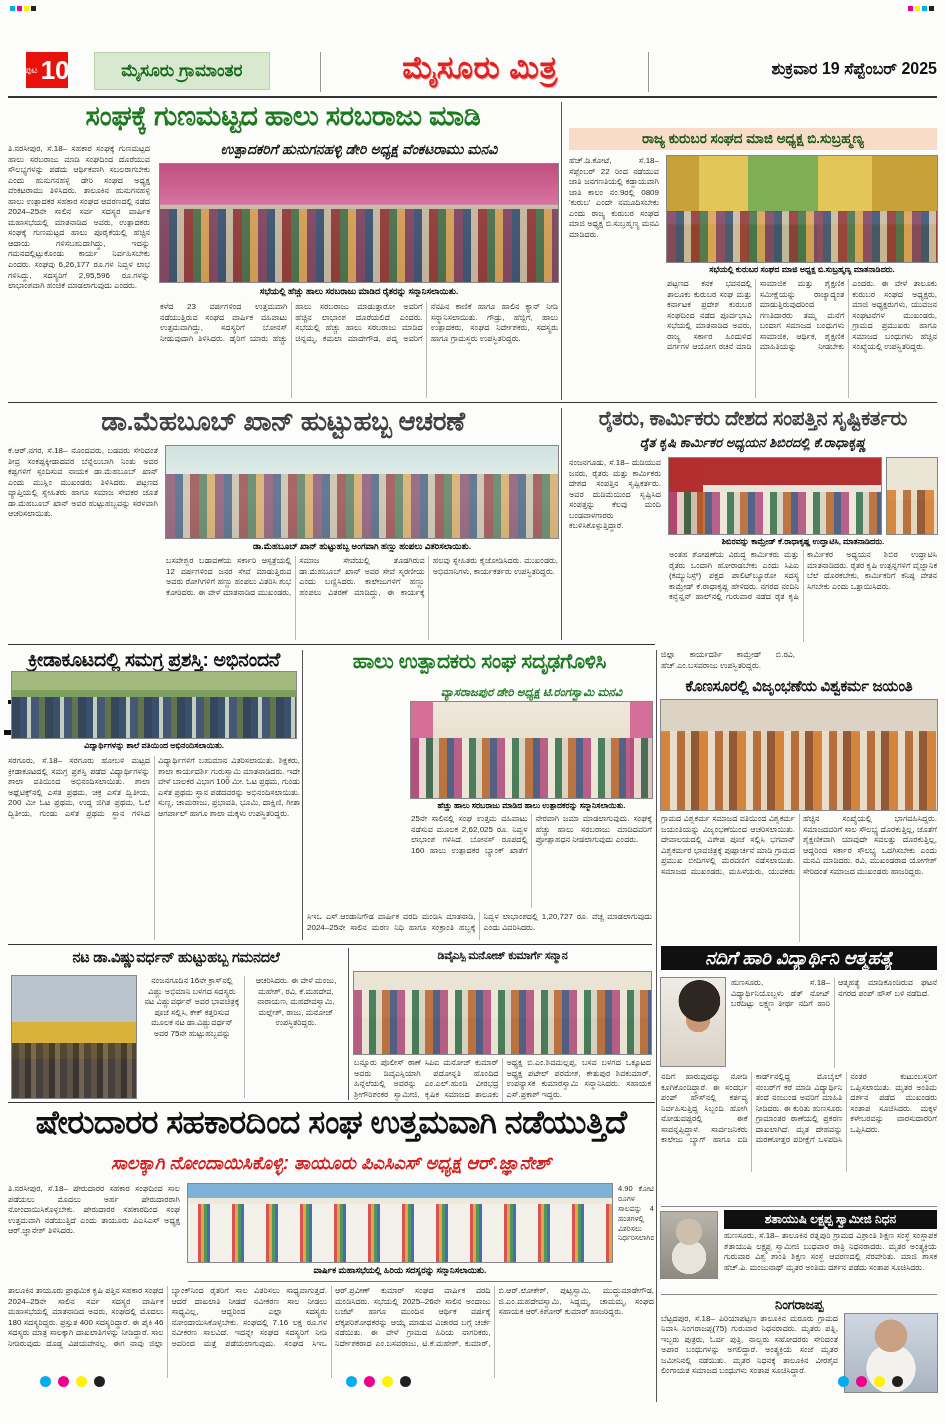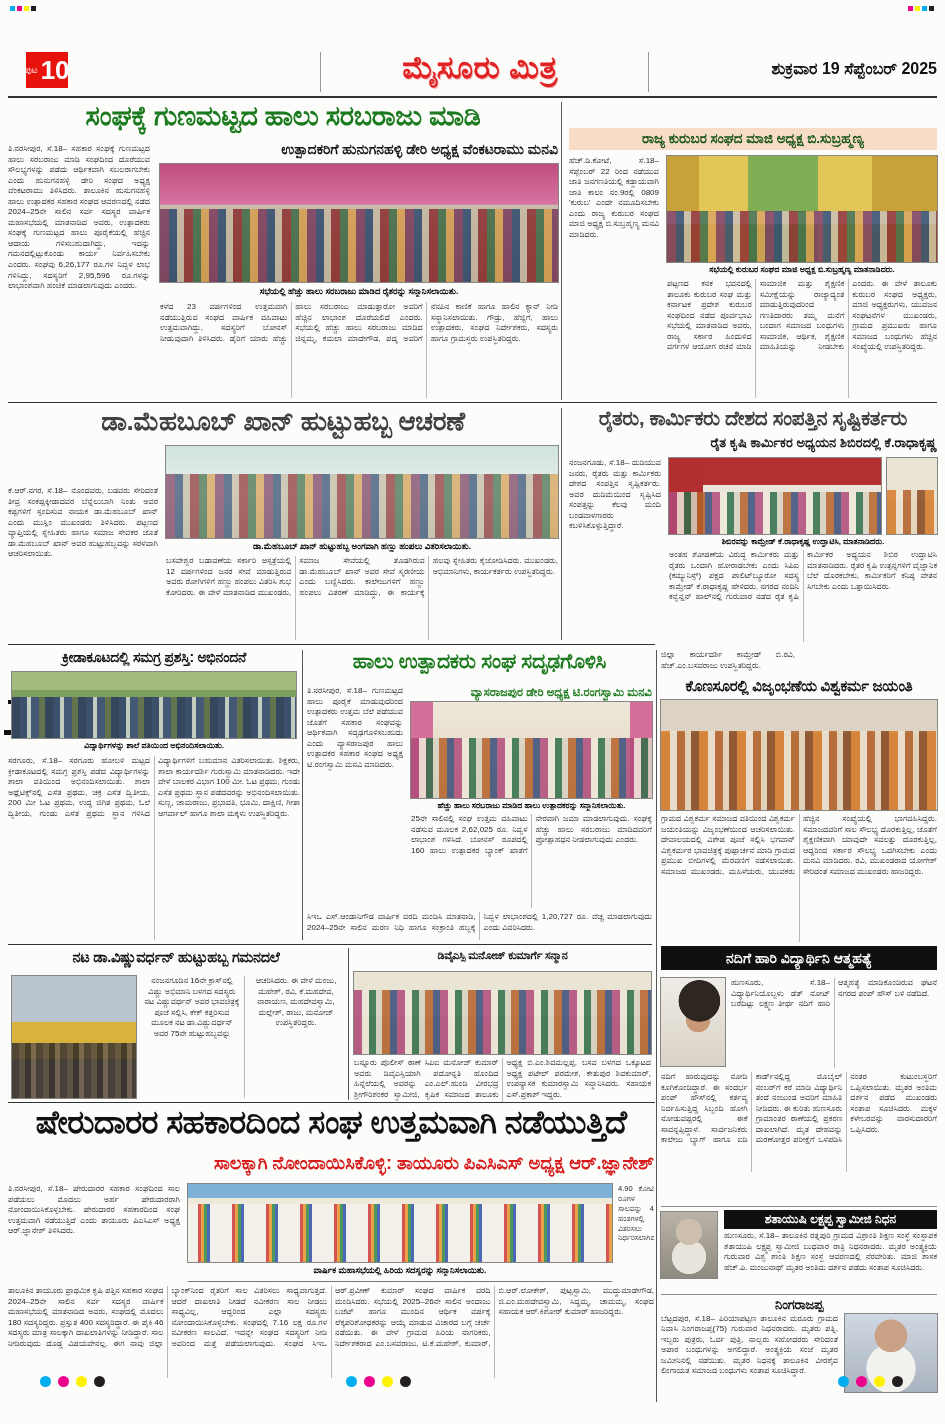--- a/index.html
+++ b/index.html
@@ -7,21 +7,21 @@
     position:relative;width:945px;height:1424px;margin:0 auto;
     background:#fcfcfa;font-family:"Liberation Sans",sans-serif;color:#141414;
     overflow:hidden;
   }
   .abs{position:absolute;}
   .hl{font-weight:bold;text-align:center;line-height:1.05;letter-spacing:-0.3px;}
   .hl-green{color:#1b7a1e;}
   .hl-blue{color:#404040;}
   .hl-black{color:#111;}
   .rev{background:#101010;color:#fff;font-weight:bold;text-align:center;}
-  .sub{font-weight:bold;text-align:right;line-height:1.1;}
+  .sub{font-weight:bold;text-align:center;line-height:1.1;font-style:italic;}
   .pinkbar{background:#f8dcc8;color:#155415;font-weight:bold;text-align:center;}
   .bt{font-size:8px;line-height:1.32;text-align:justify;color:#1d1d1d;
       column-gap:8px;column-rule:1px solid #b9b9b9;overflow:hidden;}
   .bt-c{text-align:center;}
   .cap{font-size:8.5px;font-weight:bold;text-align:center;color:#000;overflow:hidden;white-space:nowrap;}
   .vr{background:#555;width:1px;}
   .hr{background:#333;height:1px;}
   .ph{outline:1px solid #868686;overflow:hidden;position:absolute;}
   .crowd{position:absolute;left:0;right:0;bottom:0;height:62%;opacity:.85;}
   .crowd-a{background:repeating-linear-gradient(90deg,#7a3b5d 0 9px,#2f4a6e 9px 17px,#c7b9a2 17px 24px,#8c2f2f 24px 33px,#3f6b46 33px 41px,#d79e4f 41px 49px);}
@@ -76,20 +76,21 @@
       <span class="c-c"></span>
       <span class="c-k"></span>
     </div>
   <div class="abs dash" style="left:8px;top:700px;width:28px;height:4px;"></div>
   <div class="abs dash" style="left:4px;top:730px;width:48px;height:5px;"></div>
 
   <div class="abs badge" style="left:26px;top:52px;width:42px;height:36px;">
     <span class="lbl">ಪುಟ</span>
     <span class="num">10</span>
   </div>
+  <div class="abs edition" style="left:94px;top:52px;width:174px;height:36px;">ಮೈಸೂರು ಗ್ರಾಮಾಂತರ</div>
   <div class="abs vr" style="left:320px;top:52px;height:40px;background:#999;"></div>
   <div class="abs masthead" style="left:330px;top:50px;width:300px;">ಮೈಸೂರು ಮಿತ್ರ</div>
   <div class="abs vr" style="left:648px;top:52px;height:40px;background:#999;"></div>
   <div class="abs dateline" style="left:650px;top:60px;width:287px;">ಶುಕ್ರವಾರ 19 ಸೆಪ್ಟೆಂಬರ್ 2025</div>
   <div class="abs hr" style="left:8px;top:96px;width:929px;height:2px;"></div>
 
   <div class="abs" style="left:8px;top:102px;width:550px;height:298px;">
     <div class="abs hl hl-green" style="left:0;top:0;width:550px;font-size:27px;">ಸಂಘಕ್ಕೆ ಗುಣಮಟ್ಟದ ಹಾಲು ಸರಬರಾಜು ಮಾಡಿ</div>
     <div class="abs bt" style="left:0;top:42px;width:142px;height:254px;">ತಿ.ನರಸೀಪುರ, ಸೆ.18– ಸಹಕಾರ ಸಂಘಕ್ಕೆ ಗುಣಮಟ್ಟದ ಹಾಲು ಸರಬರಾಜು ಮಾಡಿ ಸಂಘದಿಂದ ದೊರೆಯುವ ಸೌಲಭ್ಯಗಳನ್ನು ಪಡೆದು ಆರ್ಥಿಕವಾಗಿ ಸಬಲರಾಗಬೇಕು ಎಂದು ಹುನುಗನಹಳ್ಳಿ ಡೇರಿ ಸಂಘದ ಅಧ್ಯಕ್ಷ ವೆಂಕಟರಾಮು ತಿಳಿಸಿದರು. ತಾಲೂಕಿನ ಹುನುಗನಹಳ್ಳಿ ಹಾಲು ಉತ್ಪಾದಕರ ಸಹಕಾರ ಸಂಘದ ಆವರಣದಲ್ಲಿ ನಡೆದ 2024–25ನೇ ಸಾಲಿನ ಸರ್ವ ಸದಸ್ಯರ ವಾರ್ಷಿಕ ಮಹಾಸಭೆಯಲ್ಲಿ ಮಾತನಾಡಿದ ಅವರು, ಉತ್ಪಾದಕರು ಸಂಘಕ್ಕೆ ಗುಣಮಟ್ಟದ ಹಾಲು ಪೂರೈಕೆಯಲ್ಲಿ ಹೆಚ್ಚಿನ ಆದಾಯ ಗಳಿಸಬಹುದಾಗಿದ್ದು, ಇದನ್ನು ಗಮನದಲ್ಲಿಟ್ಟುಕೊಂಡು ಕಾರ್ಯ ನಿರ್ವಹಿಸಬೇಕು ಎಂದರು. ಸಂಘವು 6,26,177 ರೂ.ಗಳ ನಿವ್ವಳ ಲಾಭ ಗಳಿಸಿದ್ದು, ಸದಸ್ಯರಿಗೆ 2,95,596 ರೂ.ಗಳನ್ನು ಲಾಭಾಂಶವಾಗಿ ಹಂಚಿಕೆ ಮಾಡಲಾಗುವುದು ಎಂದರು.</div>
     <div class="abs sub" style="left:152px;top:40px;width:398px;font-size:14px;">ಉತ್ಪಾದಕರಿಗೆ ಹುನುಗನಹಳ್ಳಿ ಡೇರಿ ಅಧ್ಯಕ್ಷ ವೆಂಕಟರಾಮು ಮನವಿ</div>
@@ -107,21 +108,21 @@
     <div class="abs ph ph-hall" style="left:98px;top:54px;width:270px;height:106px;">
         <div class="crowd crowd-a" style="height:48%;"></div>
       </div>
     <div class="abs cap" style="left:98px;top:163px;width:270px;font-size:8px;">ಸಭೆಯಲ್ಲಿ ಕುರುಬರ ಸಂಘದ ಮಾಜಿ ಅಧ್ಯಕ್ಷ ಬಿ.ಸುಬ್ರಹ್ಮಣ್ಯ ಮಾತನಾಡಿದರು.</div>
     <div class="abs bt" style="left:98px;top:177px;width:270px;height:119px;columns:3;">ಪಟ್ಟಣದ ಕನಕ ಭವನದಲ್ಲಿ ತಾಲೂಕು ಕುರುಬರ ಸಂಘ ಮತ್ತು ಕರ್ನಾಟಕ ಪ್ರದೇಶ ಕುರುಬರ ಸಂಘದಿಂದ ನಡೆದ ಪೂರ್ವಭಾವಿ ಸಭೆಯಲ್ಲಿ ಮಾತನಾಡಿದ ಅವರು, ರಾಜ್ಯ ಸರ್ಕಾರ ಹಿಂದುಳಿದ ವರ್ಗಗಳ ಆಯೋಗ ರಚನೆ ಮಾಡಿ ಸಾಮಾಜಿಕ ಮತ್ತು ಶೈಕ್ಷಣಿಕ ಸಮೀಕ್ಷೆಯನ್ನು ರಾಜ್ಯಾದ್ಯಂತ ಮಾಡುತ್ತಿರುವುದರಿಂದ ಗಣತಿದಾರರು ತಮ್ಮ ಮನೆಗೆ ಬಂದಾಗ ಸಮಾಜದ ಬಂಧುಗಳು ಸಾಮಾಜಿಕ, ಆರ್ಥಿಕ, ಶೈಕ್ಷಣಿಕ ಮಾಹಿತಿಯನ್ನು ನೀಡಬೇಕು ಎಂದರು. ಈ ವೇಳೆ ತಾಲೂಕು ಕುರುಬರ ಸಂಘದ ಅಧ್ಯಕ್ಷರು, ಮಾಜಿ ಅಧ್ಯಕ್ಷರುಗಳು, ಯುವಜನ ಸಂಘಟನೆಗಳ ಮುಖಂಡರು, ಗ್ರಾಮದ ಪ್ರಮುಖರು ಹಾಗೂ ಸಮಾಜದ ಬಂಧುಗಳು ಹೆಚ್ಚಿನ ಸಂಖ್ಯೆಯಲ್ಲಿ ಉಪಸ್ಥಿತರಿದ್ದರು.</div>
   </div>
   <div class="abs hr" style="left:8px;top:402px;width:929px;"></div>
 
   <div class="abs" style="left:8px;top:408px;width:550px;height:232px;">
     <div class="abs hl hl-blue" style="left:0;top:0;width:550px;font-size:26px;">ಡಾ.ಮೆಹಬೂಬ್ ಖಾನ್ ಹುಟ್ಟುಹಬ್ಬ ಆಚರಣೆ</div>
-    <div class="abs bt" style="left:0;top:38px;width:150px;height:194px;margin-top:40px;">ಕೆ.ಆರ್.ನಗರ, ಸೆ.18– ನೊಂದವರು, ಬಡವರು ಸೇರಿದಂತೆ ತೀವ್ರ ಸಂಕಷ್ಟಕ್ಕೀಡಾದವರ ಬೆನ್ನೆಲುಬಾಗಿ ನಿಂತು ಅವರ ಕಷ್ಟಗಳಿಗೆ ಸ್ಪಂದಿಸುವ ನಾಯಕ ಡಾ.ಮೆಹಬೂಬ್ ಖಾನ್ ಎಂದು ಮುಸ್ಲಿಂ ಮುಖಂಡರು ತಿಳಿಸಿದರು. ಪಟ್ಟಣದ ವ್ಯಾಪ್ತಿಯಲ್ಲಿ ಸ್ನೇಹಿತರು ಹಾಗೂ ಸಮಾಜ ಸೇವಕರ ಜೊತೆ ಡಾ.ಮೆಹಬೂಬ್ ಖಾನ್ ಅವರ ಹುಟ್ಟುಹಬ್ಬವನ್ನು ಸರಳವಾಗಿ ಆಚರಿಸಲಾಯಿತು.</div>
+    <div class="abs bt" style="left:0;top:38px;width:150px;height:194px;">ಕೆ.ಆರ್.ನಗರ, ಸೆ.18– ನೊಂದವರು, ಬಡವರು ಸೇರಿದಂತೆ ತೀವ್ರ ಸಂಕಷ್ಟಕ್ಕೀಡಾದವರ ಬೆನ್ನೆಲುಬಾಗಿ ನಿಂತು ಅವರ ಕಷ್ಟಗಳಿಗೆ ಸ್ಪಂದಿಸುವ ನಾಯಕ ಡಾ.ಮೆಹಬೂಬ್ ಖಾನ್ ಎಂದು ಮುಸ್ಲಿಂ ಮುಖಂಡರು ತಿಳಿಸಿದರು. ಪಟ್ಟಣದ ವ್ಯಾಪ್ತಿಯಲ್ಲಿ ಸ್ನೇಹಿತರು ಹಾಗೂ ಸಮಾಜ ಸೇವಕರ ಜೊತೆ ಡಾ.ಮೆಹಬೂಬ್ ಖಾನ್ ಅವರ ಹುಟ್ಟುಹಬ್ಬವನ್ನು ಸರಳವಾಗಿ ಆಚರಿಸಲಾಯಿತು.</div>
     <div class="abs ph ph-hosp" style="left:158px;top:38px;width:392px;height:92px;">
         <div class="crowd crowd-a" style="height:70%;opacity:.7;"></div>
       </div>
     <div class="abs cap" style="left:158px;top:133px;width:392px;">ಡಾ.ಮೆಹಬೂಬ್ ಖಾನ್ ಹುಟ್ಟುಹಬ್ಬ ಅಂಗವಾಗಿ ಹಣ್ಣು ಹಂಪಲು ವಿತರಿಸಲಾಯಿತು.</div>
     <div class="abs bt" style="left:158px;top:148px;width:392px;height:84px;columns:3;">ಬಸವೇಶ್ವರ ಬಡಾವಣೆಯ ಸರ್ಕಾರಿ ಆಸ್ಪತ್ರೆಯಲ್ಲಿ 12 ವರ್ಷಗಳಿಂದ ಜನರ ಸೇವೆ ಮಾಡುತ್ತಿರುವ ಅವರು ರೋಗಿಗಳಿಗೆ ಹಣ್ಣು ಹಂಪಲು ವಿತರಿಸಿ ಶುಭ ಕೋರಿದರು. ಈ ವೇಳೆ ಮಾತನಾಡಿದ ಮುಖಂಡರು, ಸಮಾಜ ಸೇವೆಯಲ್ಲಿ ತೊಡಗಿರುವ ಡಾ.ಮೆಹಬೂಬ್ ಖಾನ್ ಅವರ ಸೇವೆ ಸ್ಮರಣೀಯ ಎಂದು ಬಣ್ಣಿಸಿದರು. ಕಾಲೇಜುಗಳಿಗೆ ಹಣ್ಣು ಹಂಪಲು ವಿತರಣೆ ಮಾಡಿದ್ದು, ಈ ಕಾರ್ಯಕ್ಕೆ ಹಲವು ಸ್ನೇಹಿತರು ಕೈಜೋಡಿಸಿದರು. ಮುಖಂಡರು, ಅಭಿಮಾನಿಗಳು, ಕಾರ್ಯಕರ್ತರು ಉಪಸ್ಥಿತರಿದ್ದರು.</div>
   </div>
   <div class="abs vr" style="left:561px;top:408px;height:232px;"></div>
 
   <div class="abs" style="left:569px;top:408px;width:368px;height:234px;">
     <div class="abs hl hl-blue" style="left:0;top:0;width:368px;font-size:20px;">ರೈತರು, ಕಾರ್ಮಿಕರು ದೇಶದ ಸಂಪತ್ತಿನ ಸೃಷ್ಟಿಕರ್ತರು</div>
@@ -132,32 +133,31 @@
       </div>
     <div class="abs ph ph-room" style="left:318px;top:50px;width:50px;height:76px;">
         <div class="crowd crowd-saffron" style="height:58%;"></div>
       </div>
     <div class="abs cap" style="left:100px;top:129px;width:268px;font-size:8px;">ಶಿಬಿರವನ್ನು ಕಾಮ್ರೇಡ್ ಕೆ.ರಾಧಾಕೃಷ್ಣ ಉದ್ಘಾಟಿಸಿ, ಮಾತನಾಡಿದರು.</div>
     <div class="abs bt" style="left:100px;top:142px;width:268px;height:92px;columns:2;">ಅಂತಹ ಶೋಷಣೆಯ ವಿರುದ್ಧ ಕಾರ್ಮಿಕರು ಮತ್ತು ರೈತರು ಒಂದಾಗಿ ಹೋರಾಡಬೇಕು ಎಂದು ಸಿಪಿಐ (ಕಮ್ಯುನಿಸ್ಟ್) ಪಕ್ಷದ ಪಾಲಿಟ್‌ಬ್ಯೂರೋ ಸದಸ್ಯ ಕಾಮ್ರೇಡ್ ಕೆ.ರಾಧಾಕೃಷ್ಣ ಹೇಳಿದರು. ನಗರದ ನಂದಿನಿ ಕನ್ವೆನ್ಷನ್ ಹಾಲ್‌ನಲ್ಲಿ ಗುರುವಾರ ನಡೆದ ರೈತ ಕೃಷಿ ಕಾರ್ಮಿಕರ ಅಧ್ಯಯನ ಶಿಬಿರ ಉದ್ಘಾಟಿಸಿ ಮಾತನಾಡಿದರು. ರೈತರ ಕೃಷಿ ಉತ್ಪನ್ನಗಳಿಗೆ ವೈಜ್ಞಾನಿಕ ಬೆಲೆ ದೊರಕಬೇಕು, ಕಾರ್ಮಿಕರಿಗೆ ಕನಿಷ್ಠ ವೇತನ ಸಿಗಬೇಕು ಎಂದು ಒತ್ತಾಯಿಸಿದರು.</div>
   </div>
   <div class="abs hr" style="left:8px;top:644px;width:647px;"></div>
 
   <div class="abs" style="left:8px;top:650px;width:292px;height:290px;">
-    <div class="abs hl hl-black" style="left:0;top:0;width:292px;font-size:14px;">ಕ್ರೀಡಾಕೂಟದಲ್ಲಿ ಸಮಗ್ರ ಪ್ರಶಸ್ತಿ: ಅಭಿನಂದನೆ</div>
+    <div class="abs hl hl-black" style="left:0;top:0;width:292px;font-size:19px;">ಕ್ರೀಡಾಕೂಟದಲ್ಲಿ ಸಮಗ್ರ ಪ್ರಶಸ್ತಿ: ಅಭಿನಂದನೆ</div>
     <div class="abs ph ph-grass" style="left:4px;top:22px;width:284px;height:66px;">
         <div class="crowd crowd-navy"></div>
       </div>
     <div class="abs cap" style="left:4px;top:91px;width:284px;font-size:8px;">ವಿದ್ಯಾರ್ಥಿಗಳನ್ನು ಶಾಲೆ ವತಿಯಿಂದ ಅಭಿನಂದಿಸಲಾಯಿತು.</div>
     <div class="abs bt" style="left:0;top:106px;width:292px;height:184px;columns:2;">ಸರಗೂರು, ಸೆ.18– ಸರಗೂರು ಹೋಬಳಿ ಮಟ್ಟದ ಕ್ರೀಡಾಕೂಟದಲ್ಲಿ ಸಮಗ್ರ ಪ್ರಶಸ್ತಿ ಪಡೆದ ವಿದ್ಯಾರ್ಥಿಗಳನ್ನು ಶಾಲಾ ವತಿಯಿಂದ ಅಭಿನಂದಿಸಲಾಯಿತು. ಶಾಲಾ ಅಥ್ಲೆಟಿಕ್ಸ್‌ನಲ್ಲಿ ಎಸೆತ ಪ್ರಥಮ, ಚಕ್ರ ಎಸೆತ ದ್ವಿತೀಯ, 200 ಮೀ ಓಟ ಪ್ರಥಮ, ಉದ್ದ ಜಿಗಿತ ಪ್ರಥಮ, ಓಲೆ ದ್ವಿತೀಯ, ಗುಂಡು ಎಸೆತ ಪ್ರಥಮ ಸ್ಥಾನ ಗಳಿಸಿದ ವಿದ್ಯಾರ್ಥಿಗಳಿಗೆ ಬಹುಮಾನ ವಿತರಿಸಲಾಯಿತು. ಶಿಕ್ಷಕರು, ಶಾಲಾ ಕಾರ್ಯದರ್ಶಿ ಗುರುಸ್ವಾಮಿ ಮಾತನಾಡಿದರು. ಇದೇ ವೇಳೆ ಬಾಲಕರ ವಿಭಾಗ 100 ಮೀ. ಓಟ ಪ್ರಥಮ, ಗುಂಡು ಎಸೆತ ಪ್ರಥಮ ಸ್ಥಾನ ಪಡೆದವರನ್ನು ಅಭಿನಂದಿಸಲಾಯಿತು. ಸುಣ್ಣ, ಚಾಮರಾಜು, ಪ್ರಭಾವತಿ, ಭೂಮಿ, ದಾಕ್ಷಿಣಿ, ಗೀತಾ ಆಗರ್ವಾಲ್ ಹಾಗೂ ಶಾಲಾ ಮಕ್ಕಳು ಉಪಸ್ಥಿತರಿದ್ದರು.</div>
   </div>
   <div class="abs vr" style="left:302px;top:650px;height:290px;"></div>
 
   <div class="abs" style="left:307px;top:650px;width:345px;height:290px;">
     <div class="abs hl hl-green" style="left:0;top:0;width:345px;font-size:20.5px;">ಹಾಲು ಉತ್ಪಾದಕರು ಸಂಘ ಸದೃಢಗೊಳಿಸಿ</div>
-    <div class="abs bt" style="left:0;top:36px;width:96px;height:222px;">ತಿ.ನರಸೀಪುರ, ಸೆ.18– ಗುಣಮಟ್ಟದ ಹಾಲು ಪೂರೈಕೆ ಮಾಡುವುದರಿಂದ ಉತ್ಪಾದಕರು ಉತ್ತಮ ಬೆಲೆ ಪಡೆಯುವ ಜೊತೆಗೆ ಸಹಕಾರ ಸಂಘವನ್ನು ಆರ್ಥಿಕವಾಗಿ ಸದೃಢಗೊಳಿಸಬಹುದು ಎಂದು ವ್ಯಾಸರಾಜಪುರ ಹಾಲು ಉತ್ಪಾದಕರ ಸಹಕಾರ ಸಂಘದ ಅಧ್ಯಕ್ಷ ಟಿ.ರಂಗಸ್ವಾಮಿ ಮನವಿ ಮಾಡಿದರು.</div>
     <div class="abs sub" style="left:104px;top:36px;width:241px;font-size:11.5px;color:#1b7a1e;">ವ್ಯಾಸರಾಜಪುರ ಡೇರಿ ಅಧ್ಯಕ್ಷ ಟಿ.ರಂಗಸ್ವಾಮಿ ಮನವಿ</div>
     <div class="abs ph ph-dairy" style="left:104px;top:52px;width:241px;height:96px;">
         <div class="crowd crowd-color"></div>
       </div>
     <div class="abs cap" style="left:104px;top:151px;width:241px;font-size:7.8px;">ಹೆಚ್ಚು ಹಾಲು ಸರಬರಾಜು ಮಾಡಿದ ಹಾಲು ಉತ್ಪಾದಕರನ್ನು ಸನ್ಮಾನಿಸಲಾಯಿತು.</div>
     <div class="abs bt" style="left:104px;top:164px;width:241px;height:94px;columns:2;">25ನೇ ಸಾಲಿನಲ್ಲಿ ಸಂಘ ಉತ್ತಮ ವಹಿವಾಟು ನಡೆಸುವ ಮೂಲಕ 2,62,025 ರೂ. ನಿವ್ವಳ ಲಾಭಾಂಶ ಗಳಿಸಿದೆ. ಬೋನಸ್ ರೂಪದಲ್ಲಿ 160 ಹಾಲು ಉತ್ಪಾದಕರ ಬ್ಯಾಂಕ್ ಖಾತೆಗೆ ನೇರವಾಗಿ ಜಮಾ ಮಾಡಲಾಗುವುದು. ಸಂಘಕ್ಕೆ ಹೆಚ್ಚು ಹಾಲು ಸರಬರಾಜು ಮಾಡಿದವರಿಗೆ ಪ್ರೋತ್ಸಾಹಧನ ನೀಡಲಾಗುವುದು ಎಂದರು.</div>
     <div class="abs bt" style="left:0;top:262px;width:345px;height:28px;columns:2;">ಸಿಇಒ ಎಸ್.ಆಂಡಾನಿಗೌಡ ವಾರ್ಷಿಕ ವರದಿ ಮಂಡಿಸಿ ಮಾತನಾಡಿ, 2024–25ನೇ ಸಾಲಿನ ಮರಣ ನಿಧಿ ಹಾಗೂ ಸಂಕ್ರಾಂತಿ ಹಬ್ಬಕ್ಕೆ ನಿವ್ವಳ ಲಾಭಾಂಶದಲ್ಲಿ 1,20,727 ರೂ. ವೆಚ್ಚ ಮಾಡಲಾಗುವುದು ಎಂದು ವಿವರಿಸಿದರು.</div>
   </div>
   <div class="abs vr" style="left:656px;top:650px;height:752px;"></div>
 
@@ -182,21 +182,21 @@
 
   <div class="abs" style="left:354px;top:948px;width:297px;height:154px;">
     <div class="abs hl hl-black" style="left:0;top:2px;width:297px;font-size:11px;">ಡಿವೈಎಸ್ಪಿ ಮನೋಜ್ ಕುಮಾರ್ಗೆ ಸನ್ಮಾನ</div>
     <div class="abs ph ph-room" style="left:0;top:24px;width:297px;height:82px;">
         <div class="crowd crowd-color" style="height:78%;"></div>
       </div>
     <div class="abs bt" style="left:0;top:110px;width:297px;height:44px;columns:2;">ಬನ್ನೂರು ಪೊಲೀಸ್ ಠಾಣೆ ಸಿಪಿಐ ಮನೋಜ್ ಕುಮಾರ್ ಅವರು ಡಿವೈಎಸ್ಪಿಯಾಗಿ ಪದೋನ್ನತಿ ಹೊಂದಿದ ಹಿನ್ನೆಲೆಯಲ್ಲಿ ಅವರನ್ನು ಎಂ.ಎಲ್.ಹುಂಡಿ ವೀರಭದ್ರ ಶ್ರೀಗೌರಿಶಂಕರ ಸ್ವಾಮೀಜಿ, ಕೃಷಿಕ ಸಮಾಜದ ತಾಲೂಕು ಅಧ್ಯಕ್ಷ ಬಿ.ಎಂ.ಶಿವಮಲ್ಲಪ್ಪ, ಬಸವ ಬಳಗದ ಒಕ್ಕೂಟದ ಅಧ್ಯಕ್ಷ ಪಟೇಲ್ ಪರಮೇಶ, ಕೇತುಪುರ ಶಿವಕುಮಾರ್, ಉಪನ್ಯಾಸಕ ಕುಮಾರಸ್ವಾಮಿ ಸನ್ಮಾನಿಸಿದರು. ಸಹಾಯಕ ಎಸ್.ಪ್ರಕಾಶ್ ಇದ್ದರು.</div>
   </div>
 
   <div class="abs" style="left:661px;top:946px;width:276px;height:258px;">
-    <div class="abs rev" style="left:0;top:0;width:276px;height:24px;font-size:14px;line-height:24px;">ನದಿಗೆ ಹಾರಿ ವಿದ್ಯಾರ್ಥಿನಿ ಆತ್ಮಹತ್ಯೆ</div>
+    <div class="abs rev" style="left:0;top:0;width:276px;height:24px;font-size:18px;line-height:24px;font-style:italic;">ನದಿಗೆ ಹಾರಿ ವಿದ್ಯಾರ್ಥಿನಿ ಆತ್ಮಹತ್ಯೆ</div>
     <div class="abs ph ph-girl" style="left:0;top:32px;width:64px;height:88px;"></div>
     <div class="abs bt" style="left:70px;top:32px;width:206px;height:90px;columns:2;">ಹುಣಸೂರು, ಸೆ.18– ವಿದ್ಯಾರ್ಥಿನಿಯೊಬ್ಬಳು ಡೆತ್ ನೋಟ್ ಬರೆದಿಟ್ಟು ಲಕ್ಷ್ಮಣ ತೀರ್ಥ ನದಿಗೆ ಹಾರಿ ಆತ್ಮಹತ್ಯೆ ಮಾಡಿಕೊಂಡಿರುವ ಘಟನೆ ನಗರದ ಪಂಪ್ ಹೌಸ್ ಬಳಿ ನಡೆದಿದೆ.</div>
     <div class="abs bt" style="left:0;top:126px;width:276px;height:100px;columns:3;">ನದಿಗೆ ಹಾರುವುದನ್ನು ನೋಡಿ ಕೂಗಿಕೊಂಡಿದ್ದಾರೆ. ಈ ಸಂದರ್ಭ ಪಂಪ್ ಹೌಸ್‌ನಲ್ಲಿ ಕರ್ತವ್ಯ ನಿರ್ವಹಿಸುತ್ತಿದ್ದ ಸಿಬ್ಬಂದಿ ಹೋಗಿ ನೋಡುವಷ್ಟರಲ್ಲಿ ಈಕೆ ಸಾವನ್ನಪ್ಪಿದ್ದಾಳೆ. ಸಾರ್ವಜನಿಕರು ಕಾಲೇಜು ಬ್ಯಾಗ್ ಹಾಗೂ ಐಡಿ ಕಾರ್ಡ್‌ನಲ್ಲಿದ್ದ ಮೊಬೈಲ್ ನಂಬರ್‌ಗೆ ಕರೆ ಮಾಡಿ ವಿದ್ಯಾರ್ಥಿನಿ ತಂದೆ ನಂಜುಂಡ ಅವರಿಗೆ ಮಾಹಿತಿ ನೀಡಿದರು. ಈ ಕುರಿತು ಹುಣಸೂರು ಗ್ರಾಮಾಂತರ ಠಾಣೆಯಲ್ಲಿ ಪ್ರಕರಣ ದಾಖಲಾಗಿದೆ. ಮೃತ ದೇಹವನ್ನು ಮರಣೋತ್ತರ ಪರೀಕ್ಷೆಗೆ ಒಳಪಡಿಸಿ ನಂತರ ಕುಟುಂಬಸ್ಥರಿಗೆ ಒಪ್ಪಿಸಲಾಯಿತು. ಮೃತರ ಅಂತಿಮ ದರ್ಶನ ಪಡೆದ ಮುಖಂಡರು ಸಂತಾಪ ಸೂಚಿಸಿದರು. ಮಕ್ಕಳ ಕಳೇಬರವನ್ನು ವಾರಸುದಾರರಿಗೆ ಒಪ್ಪಿಸಿದರು.</div>
   </div>
   <div class="abs hr" style="left:8px;top:1102px;width:647px;"></div>
 
   <div class="abs" style="left:8px;top:1106px;width:646px;height:290px;">
     <div class="abs hl hl-black" style="left:0;top:0;width:646px;font-size:32px;letter-spacing:-0.6px;">ಷೇರುದಾರರ ಸಹಕಾರದಿಂದ ಸಂಘ ಉತ್ತಮವಾಗಿ ನಡೆಯುತ್ತಿದೆ</div>
     <div class="abs sub" style="left:0;top:48px;width:646px;font-size:18px;color:#d81a1a;">ಸಾಲಕ್ಕಾಗಿ ನೋಂದಾಯಿಸಿಕೊಳ್ಳಿ: ತಾಯೂರು ಪಿಎಸಿಎಸ್ ಅಧ್ಯಕ್ಷ ಆರ್.ಜ್ಞಾನೇಶ್</div>
     <div class="abs bt" style="left:0;top:78px;width:172px;height:98px;">ತಿ.ನರಸೀಪುರ, ಸೆ.18– ಷೇರುದಾರರ ಸಹಕಾರ ಸಂಘದಿಂದ ಸಾಲ ಪಡೆಯಲು ಮೊದಲು ಅರ್ಹ ಷೇರುದಾರರಾಗಿ ನೋಂದಾಯಿಸಿಕೊಳ್ಳಬೇಕು. ಷೇರುದಾರರ ಸಹಕಾರದಿಂದ ಸಂಘ ಉತ್ತಮವಾಗಿ ನಡೆಯುತ್ತಿದೆ ಎಂದು ತಾಯೂರು ಪಿಎಸಿಎಸ್ ಅಧ್ಯಕ್ಷ ಆರ್.ಜ್ಞಾನೇಶ್ ತಿಳಿಸಿದರು.</div>

